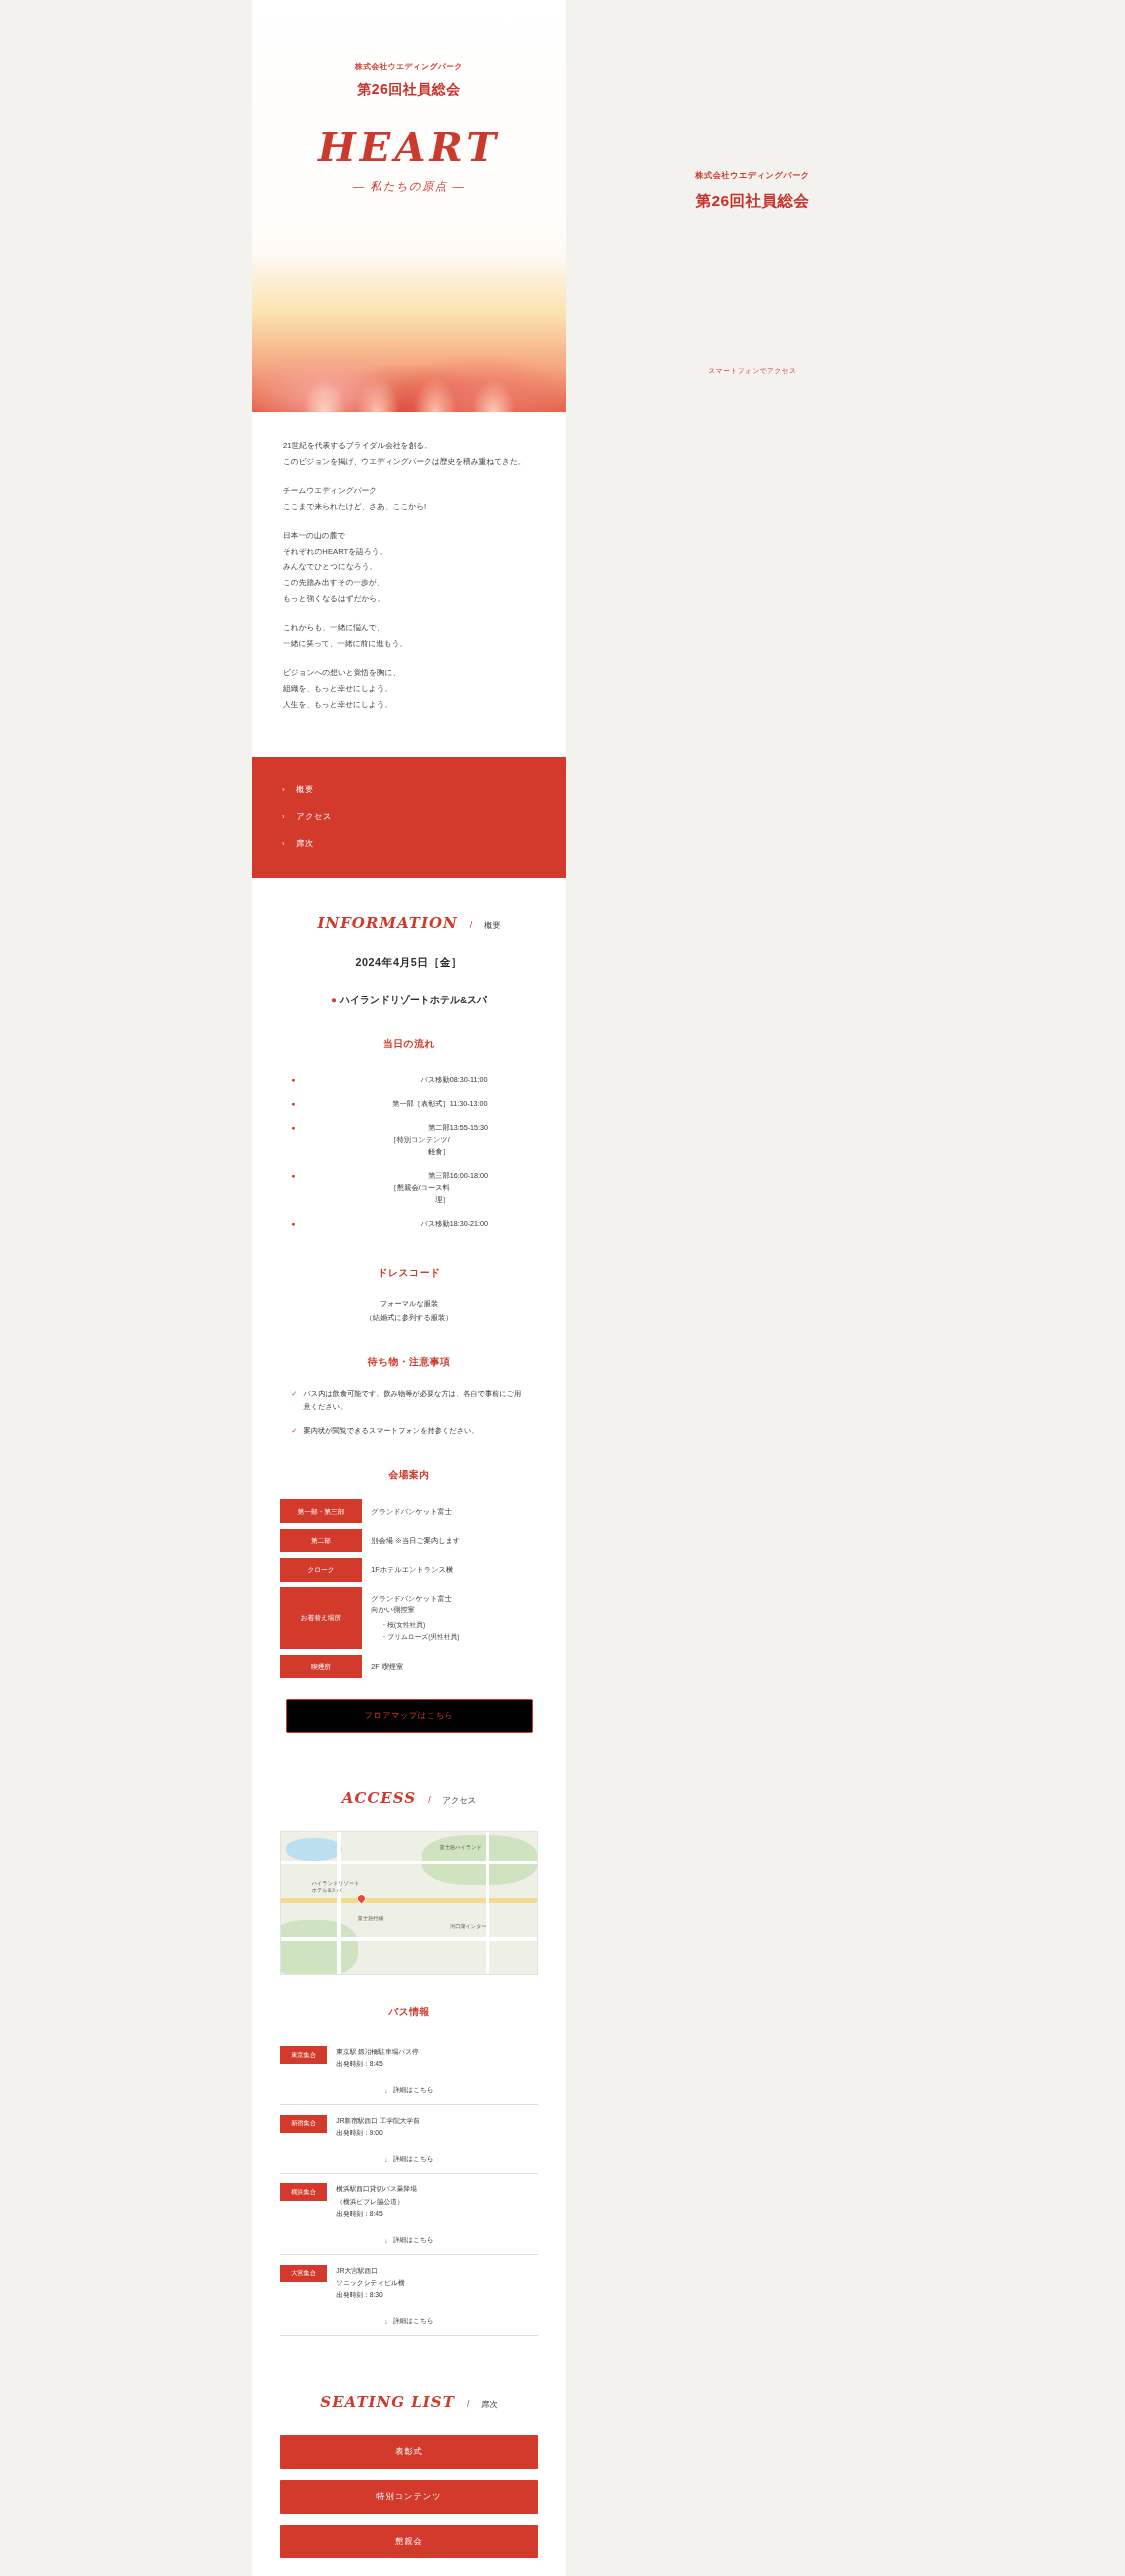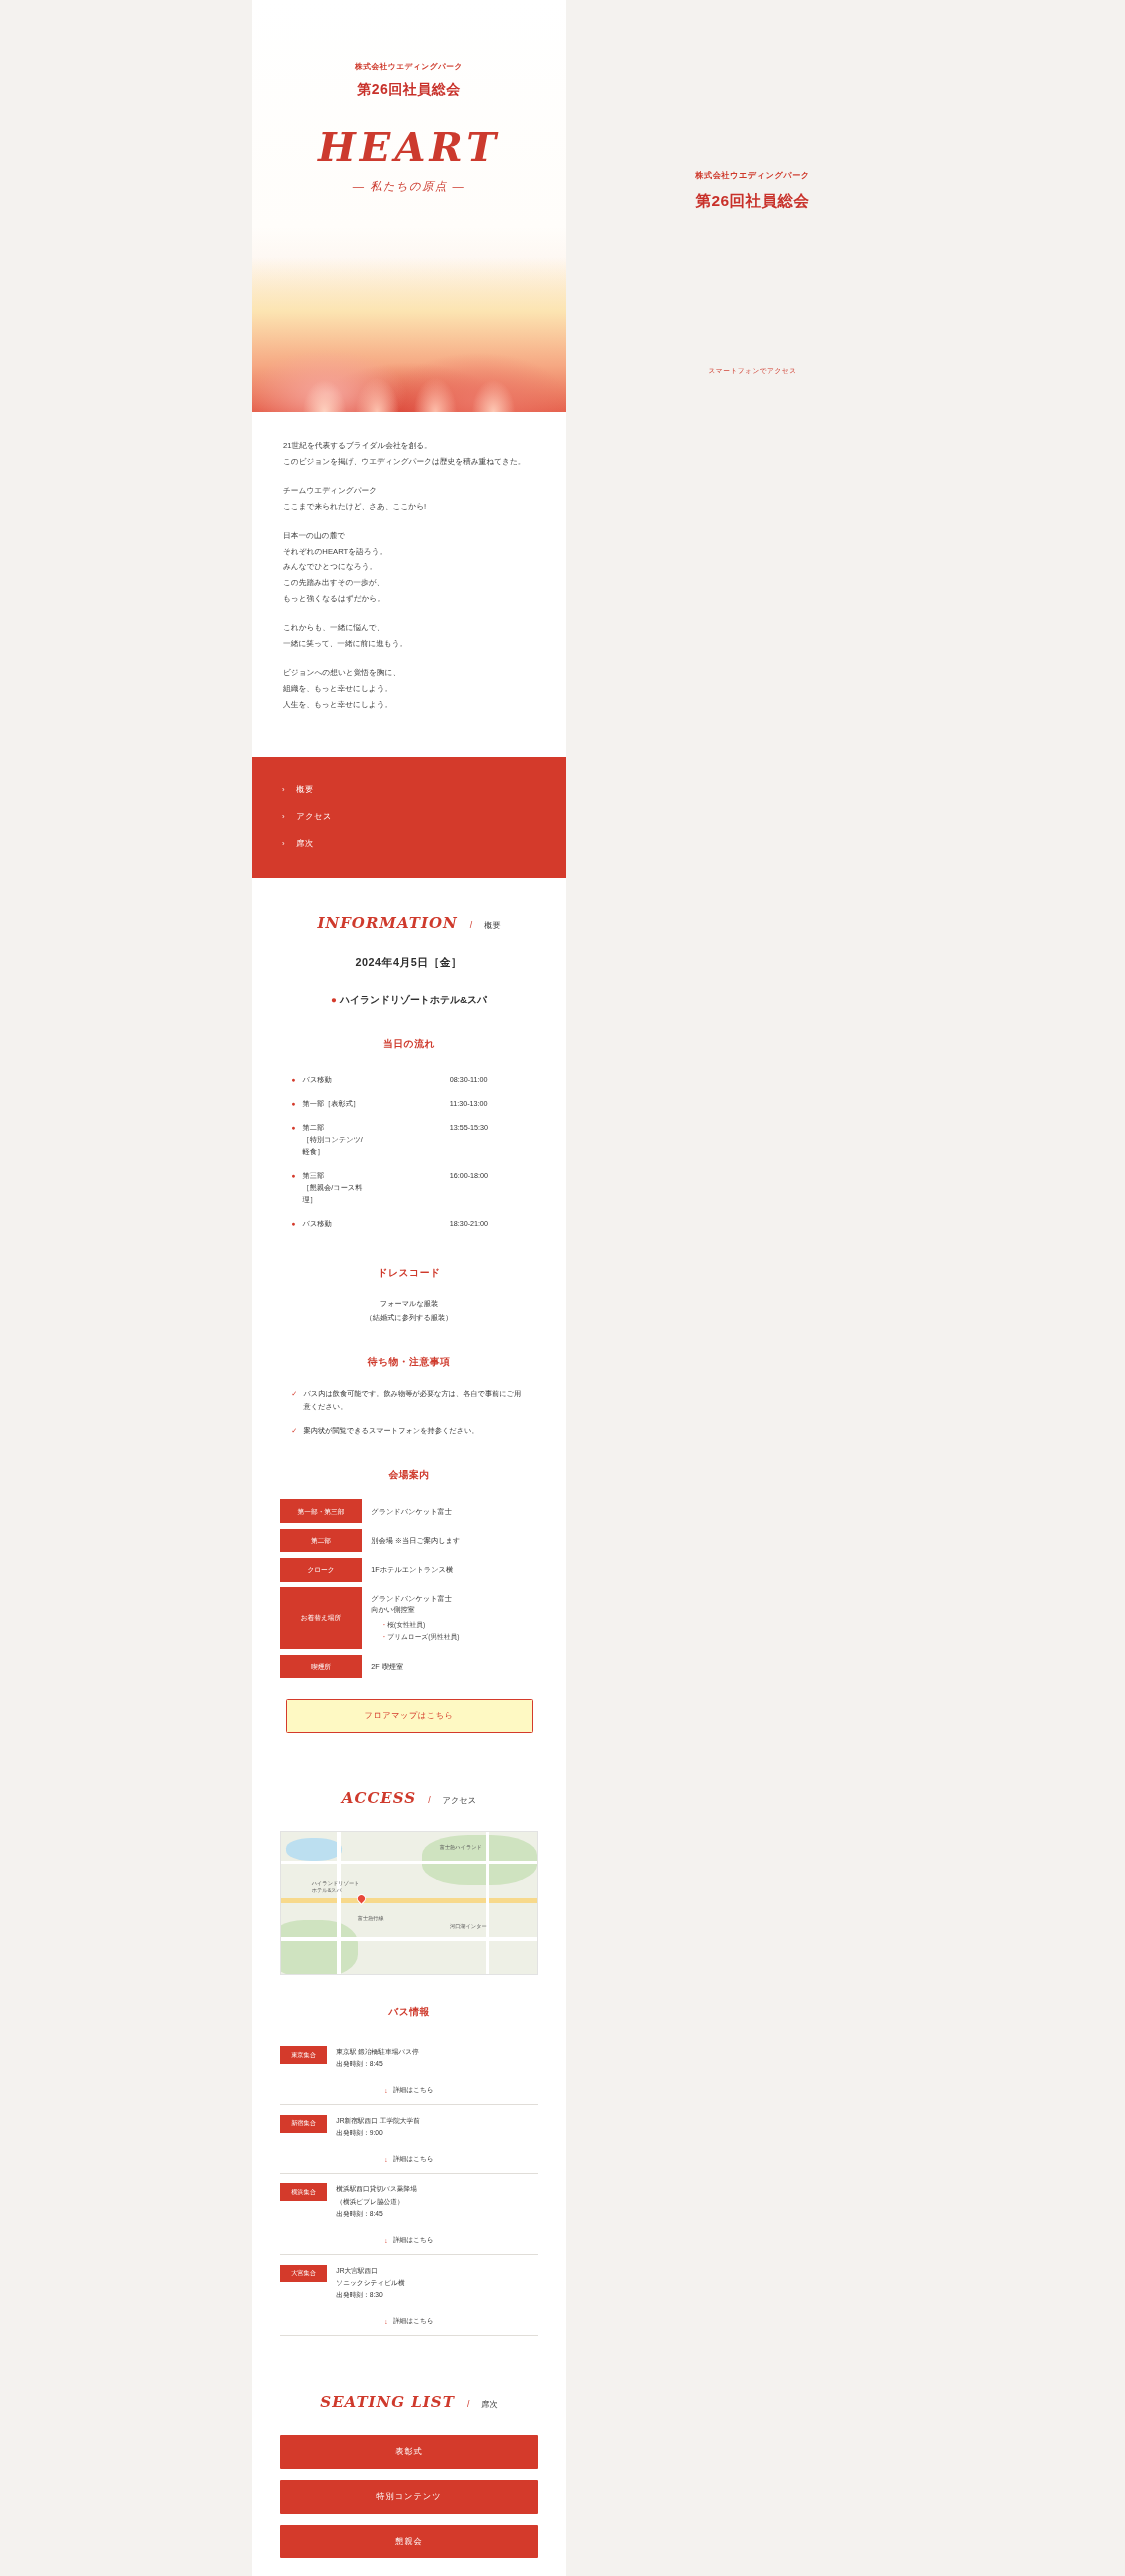--- a/index.html
+++ b/index.html
@@ -170,21 +170,21 @@
     padding: 5.7px 0;
     font-size: 7.2px;
     color: #333;
   }
   .flow-dot {
     color: #d43a2b;
     margin-right: 7.2px;
     line-height: 1.7;
     font-size: 6.7px;
   }
-  .flow-label { flex: 1; line-height: 1.7; }
+  .flow-label { flex: 1; line-height: 1.7; text-align: right; }
   .flow-time { width: 77px; text-align: left; line-height: 1.7; }
 
   .center-note {
     text-align: center;
     font-size: 7.2px;
     color: #333;
     line-height: 1.95;
   }
   .notes { padding: 0 11.3px; }
   .note-row {
@@ -224,21 +224,21 @@
   .venue-sub { padding-left: 9.3px; margin-top: 3.1px; }
   .venue-sub div { font-size: 6.7px; line-height: 1.8; color: #444; }
   .venue-sub div:before { content: "・"; color: #d43a2b; }
 
   .outline-btn {
     display: block;
     margin: 20.6px auto 0 auto;
     width: 247px;
     border: 1px solid #d43a2b;
     color: #d43a2b;
-    background: #fef9c3;
+    background: #000000;
     text-align: center;
     padding: 10.3px 0;
     font-size: 8.2px;
     letter-spacing: 0.5px;
     border-radius: 1.5px;
   }
 
   
   .map {
     width: 100%;

